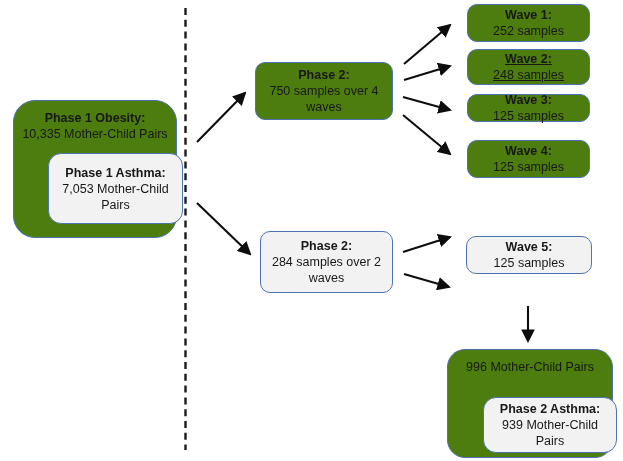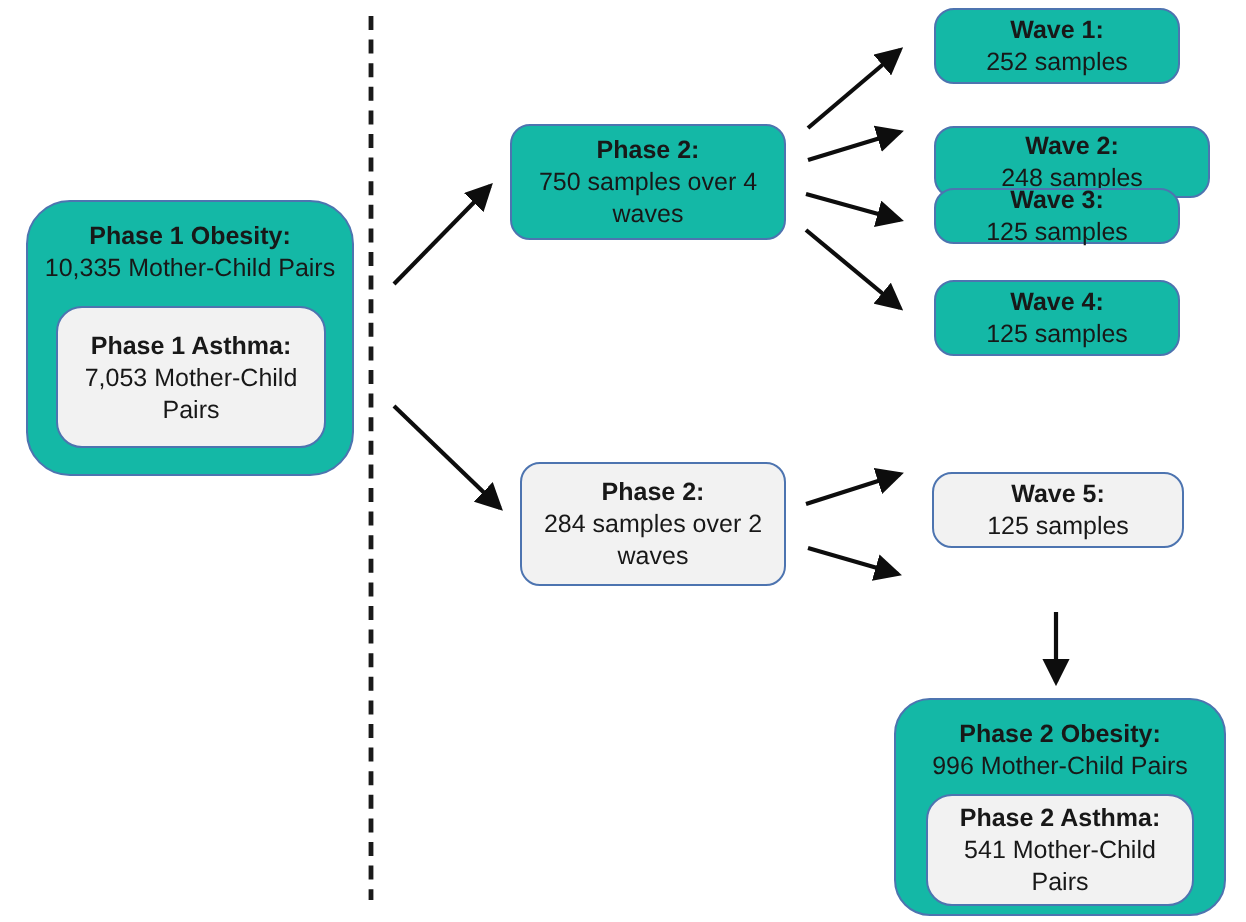--- a/index.html
+++ b/index.html
@@ -7,30 +7,30 @@
     position:relative; width:623px; height:461px; background:#ffffff;
     font-family:"Liberation Sans", sans-serif; color:#181818; overflow:hidden;
   }
   #connectors { position:absolute; left:0; top:0; width:623px; height:461px; }
   .box {
     position:absolute; box-sizing:border-box;
     border:1.6px solid #4d74b0;
     display:flex; flex-direction:column; justify-content:center; align-items:center;
     text-align:center; line-height:1.28;
   }
-  .gray  { background:#14b8a6; }
+  .gray  { background:#4d7c0f; }
   .light { background:#f2f2f2; }
   .r-lg { border-radius:22px; }
   .r-md { border-radius:13px; }
   .r-sm { border-radius:10px; }
   .title { font-weight:bold; font-size:12.5px; }
   .sub   { font-size:12.5px; }
   
   .outer { justify-content:flex-start; padding-top:9px; }
-  .nested { position:absolute; }
+  .nested { position:absolute;margin-left:20px; }
   .caption {
     position:absolute; font-size:12.8px; line-height:1.45; text-align:left;
   }
 </style>
 </head>
 <body>
 
 <div id="canvas">
 
   <svg id="connectors" viewBox="0 0 623 461" xmlns="http://www.w3.org/2000/svg">
@@ -69,41 +69,40 @@
 
   <div class="box light r-sm" style="left:260px; top:231px; width:133px; height:62px; padding:2px 10px;">
     <div class="title">Phase 2:</div>
     <div class="sub">284 samples over 2 waves</div>
   </div>
 
   <div class="box gray r-sm" style="left:467px; top:4px; width:123px; height:38px;">
     <div class="title">Wave 1:</div>
     <div class="sub">252 samples</div>
   </div>
-  <div class="box gray r-sm" style="left:467px; top:63px; width:138px; height:36px;">
+  <div class="box gray r-sm" style="left:467px; top:49px; width:123px; height:36px;text-decoration:underline;">
     <div class="title">Wave 2:</div>
     <div class="sub">248 samples</div>
   </div>
   <div class="box gray r-sm" style="left:467px; top:94px; width:123px; height:28px;">
     <div class="title">Wave 3:</div>
     <div class="sub">125 samples</div>
   </div>
   <div class="box gray r-sm" style="left:467px; top:140px; width:123px; height:38px;">
     <div class="title">Wave 4:</div>
     <div class="sub">125 samples</div>
   </div>
 
   <div class="box light r-sm" style="left:466px; top:217px; width:126px; height:38px;margin-top:19px;">
     <div class="title">Wave 5:</div>
     <div class="sub">125 samples</div>
   </div>
 
   <div class="box gray r-lg outer" style="left:447px; top:349px; width:166px; height:109px; border-radius:18px;">
-    <div class="title">Phase 2 Obesity:</div>
     <div class="sub">996 Mother-Child Pairs</div>
     <div class="box light r-md nested" style="left:15px; top:47px; width:134px; height:56px; padding:15px 8px;">
       <div class="title">Phase 2 Asthma:</div>
-      <div class="sub">541 Mother-Child Pairs</div>
+      <div class="sub">939 Mother-Child Pairs</div>
     </div>
   </div>
 
 
 </div>
 
 </body></html>

